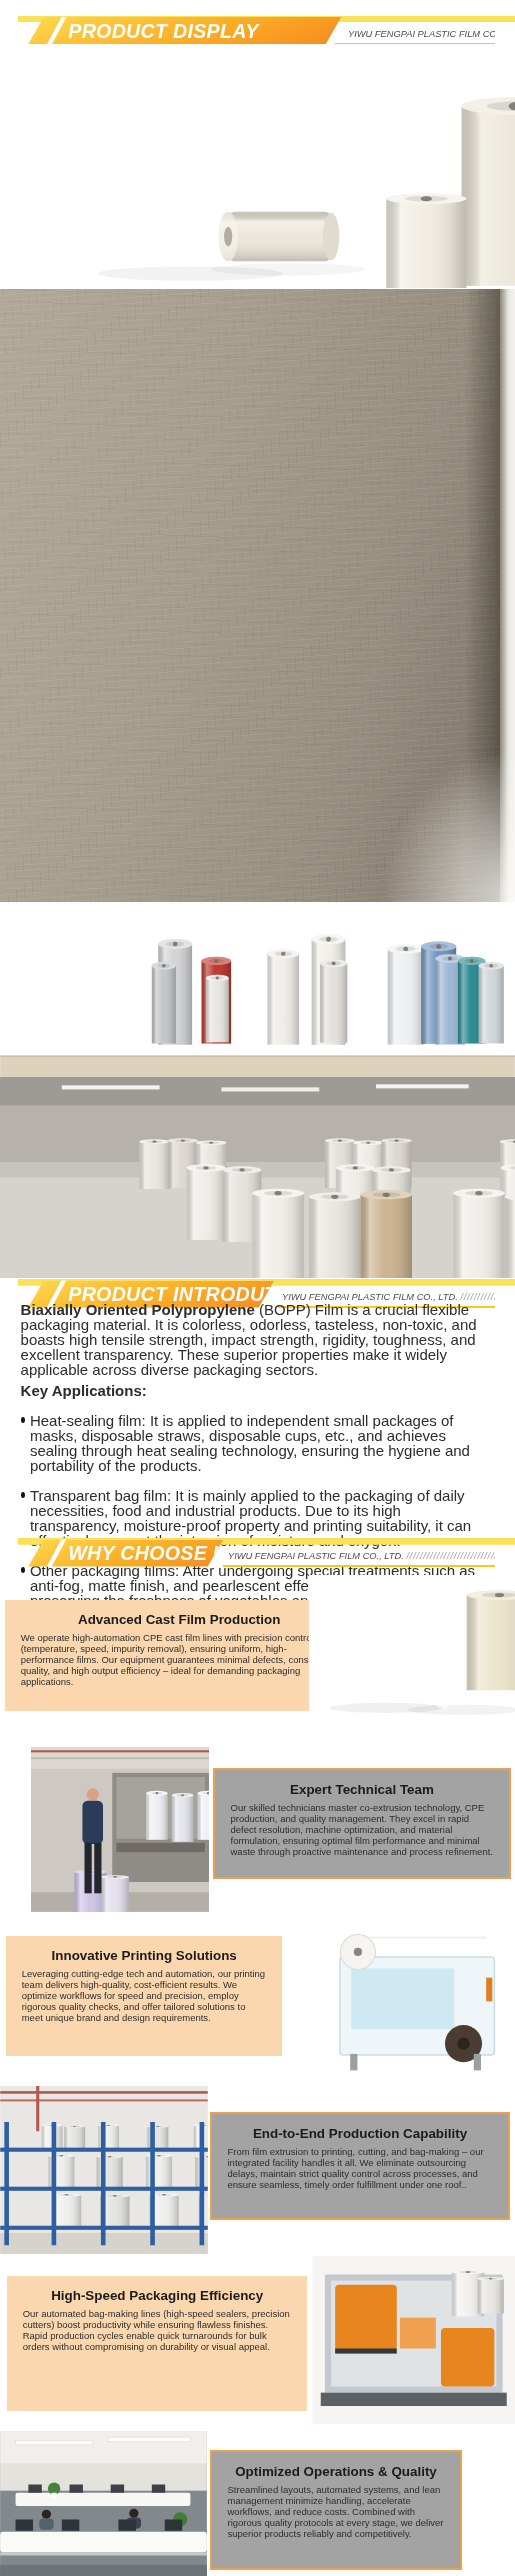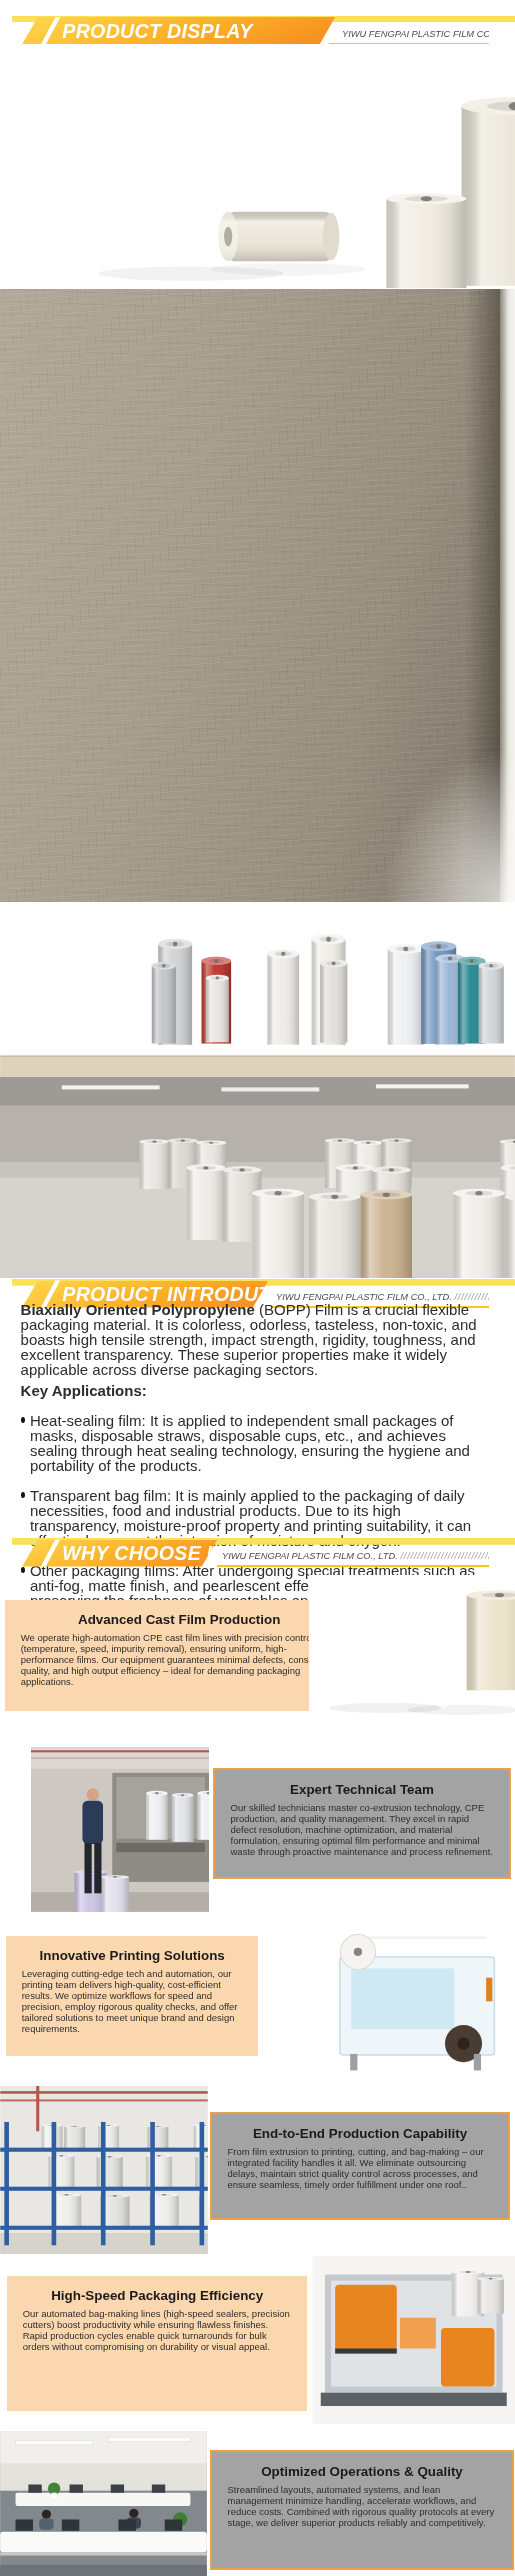--- a/index.html
+++ b/index.html
@@ -1,20 +1,20 @@
 <!DOCTYPE html>
 <html style="font-size:8.2px"><head>
 <meta charset="utf-8">
 <style>
   html,body{margin:0;padding:0;background:#fff;}
   .page{position:relative;width:515px;height:2592px;margin:0 auto;background:#fff;
         font-family:"Liberation Sans",sans-serif;overflow:hidden;}
 
   
-  .banner{position:absolute;left:12px;width:477px;height:30px;}
+  .banner{position:absolute;left:18px;width:477px;height:30px;}
   .b-bar{position:absolute;top:0;left:0;width:509px;height:6.7px;background:#F9E159;
          clip-path:polygon(0 0,100% 0,calc(100% - 4.6px) 100%,0 100%);}
   .b-plate{position:absolute;top:1.5px;left:10.3px;height:27px;
            background:linear-gradient(160deg,#FFD84D 0%,#FBAE27 55%,#F68B1F 100%);
            clip-path:polygon(15.5px 0,100% 0,calc(100% - 15.5px) 100%,0 100%);}
   .b-slash{position:absolute;left:26px;top:-2.1px;width:4.6px;height:32px;background:#fff;
            transform:skewX(-28deg);}
   .b-title{position:absolute;top:50%;transform:translateY(-50%);left:40px;
            font-style:italic;font-weight:bold;font-size:19.6px;color:#fff;
            letter-spacing:0.3px;white-space:nowrap;}
@@ -263,21 +263,21 @@
       <rect x="100" y="104" width="40" height="84" rx="10" fill="#2c3b57"></rect>
       <rect x="104" y="186" width="14" height="98" fill="#23262c"></rect>
       <rect x="123" y="186" width="14" height="98" fill="#23262c"></rect>
     </svg>
   </div>
   <div class="card bordered" style="left:213px;top:1768px;width:298px;min-height:111px">
     <h3>Expert Technical Team</h3>
     <p>Our skilled technicians master co-extrusion technology, CPE production, and quality management.  They excel in rapid defect resolution, machine optimization, and material formulation, ensuring optimal film performance and minimal waste through proactive maintenance and process refinement.</p>
   </div>
 
-  <div class="card peach" style="left:6.2px;top:1936px;width:252px;min-height:120px">
+  <div class="card peach" style="left:6.2px;top:1936px;width:276px;min-height:120px">
     <h3>Innovative Printing Solutions</h3>
     <p>Leveraging cutting-edge tech and automation, our printing team delivers high-quality, cost-efficient results.  We optimize workflows for speed and precision, employ rigorous quality checks, and offer tailored solutions to meet unique brand and design requirements.</p>
   </div>
   <div class="photo" style="left:309px;top:1921px;width:206px;height:153px">
     <svg viewBox="0 0 400 297">
       <rect width="400" height="297" fill="#ffffff"></rect>
       <rect x="60" y="70" width="300" height="190" rx="6" fill="#eef6f9" stroke="#c9dde6" stroke-width="3"></rect>
       <rect x="82" y="92" width="200" height="118" fill="#cfe9f3"></rect>
       <rect x="95" y="30" width="250" height="5" fill="#f1f1ee"></rect>
       <circle cx="95" cy="60" r="34" fill="#f5f4f1" stroke="#ddd9d2" stroke-width="2"></circle>
@@ -365,19 +365,19 @@
       <rect x="246" y="168" width="28" height="22" rx="8" fill="#394452"></rect>
       <circle cx="350" cy="172" r="14" fill="#3f7d38"></circle>
       <rect x="0" y="196" width="402" height="40" rx="6" fill="#fafaf9"></rect>
       <rect x="30" y="172" width="34" height="22" fill="#2f343b"></rect>
       <rect x="120" y="172" width="34" height="22" fill="#2f343b"></rect>
       <rect x="230" y="172" width="34" height="22" fill="#2f343b"></rect>
       <rect x="320" y="172" width="34" height="22" fill="#2f343b"></rect>
       <rect x="0" y="236" width="402" height="6" fill="#c9c9c6"></rect>
     </svg>
   </div>
-  <div class="card bordered" style="left:210px;top:2450px;width:304px;min-height:120px">
+  <div class="card bordered" style="left:210px;top:2450px;width:252px;min-height:120px">
     <h3>Optimized Operations &amp; Quality</h3>
     <p>Streamlined layouts, automated systems, and lean management minimize handling, accelerate workflows, and reduce costs.  Combined with rigorous quality protocols at every stage, we deliver superior products reliably and competitively.</p>
   </div>
 
 </div>
 
 
 </body></html>

